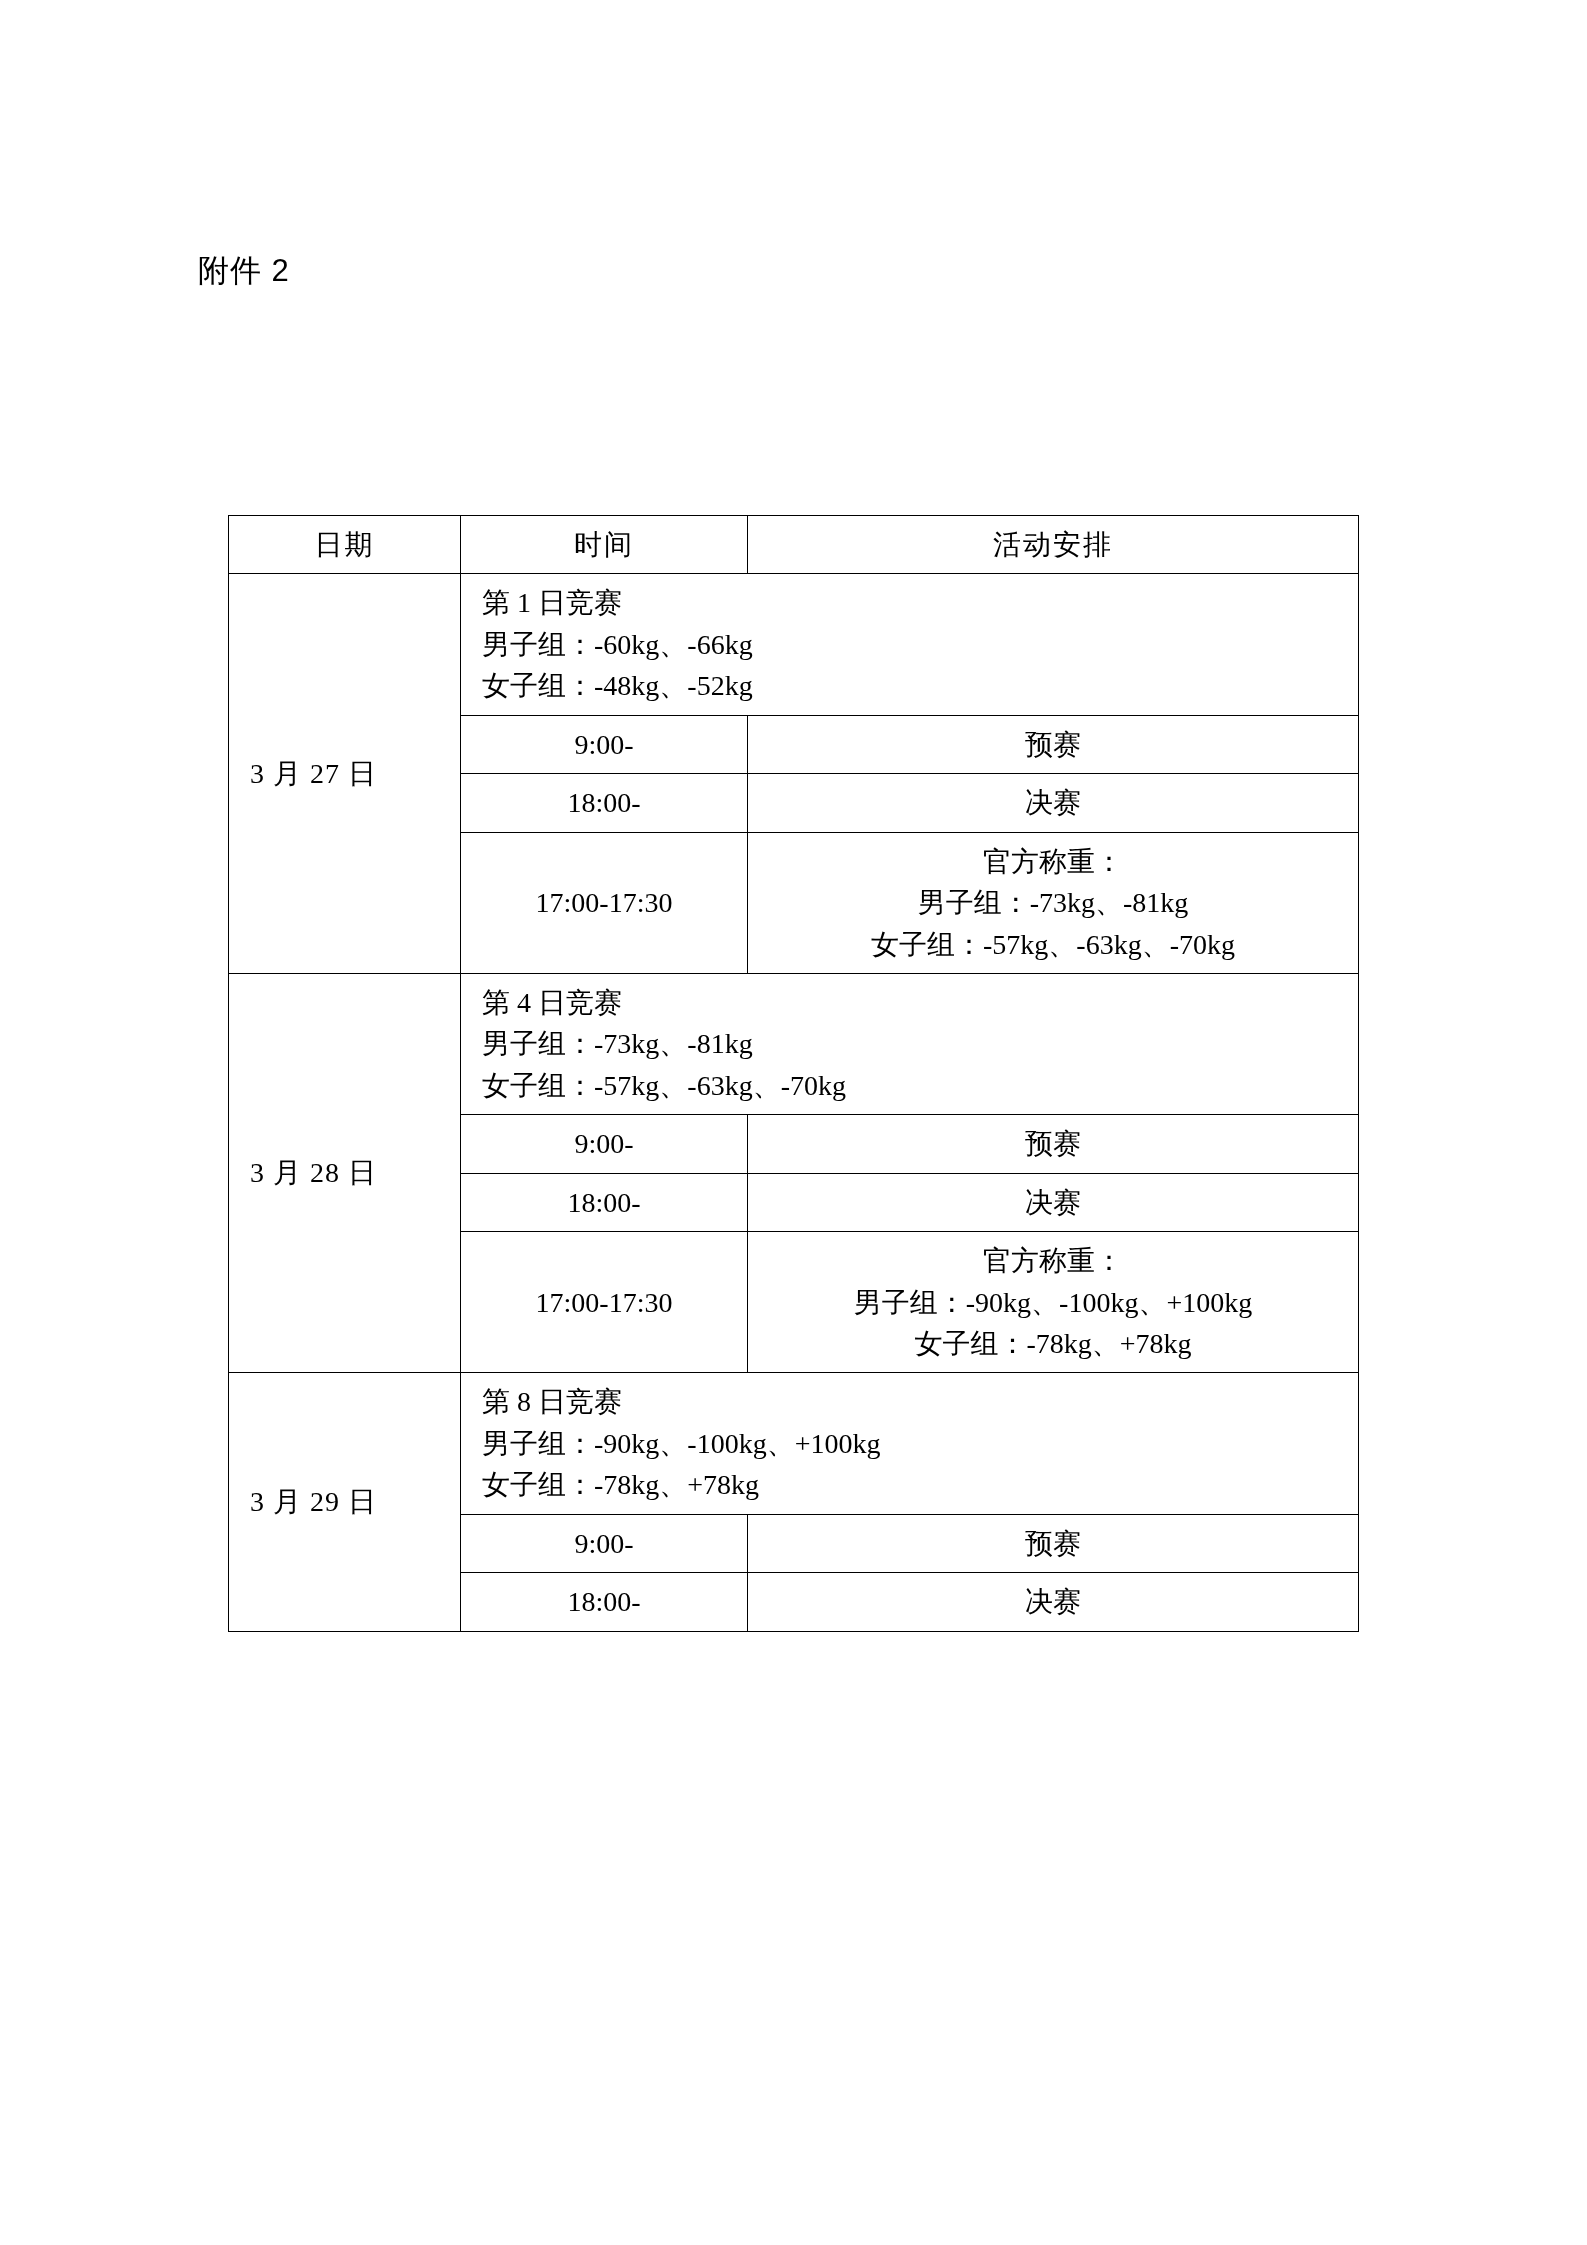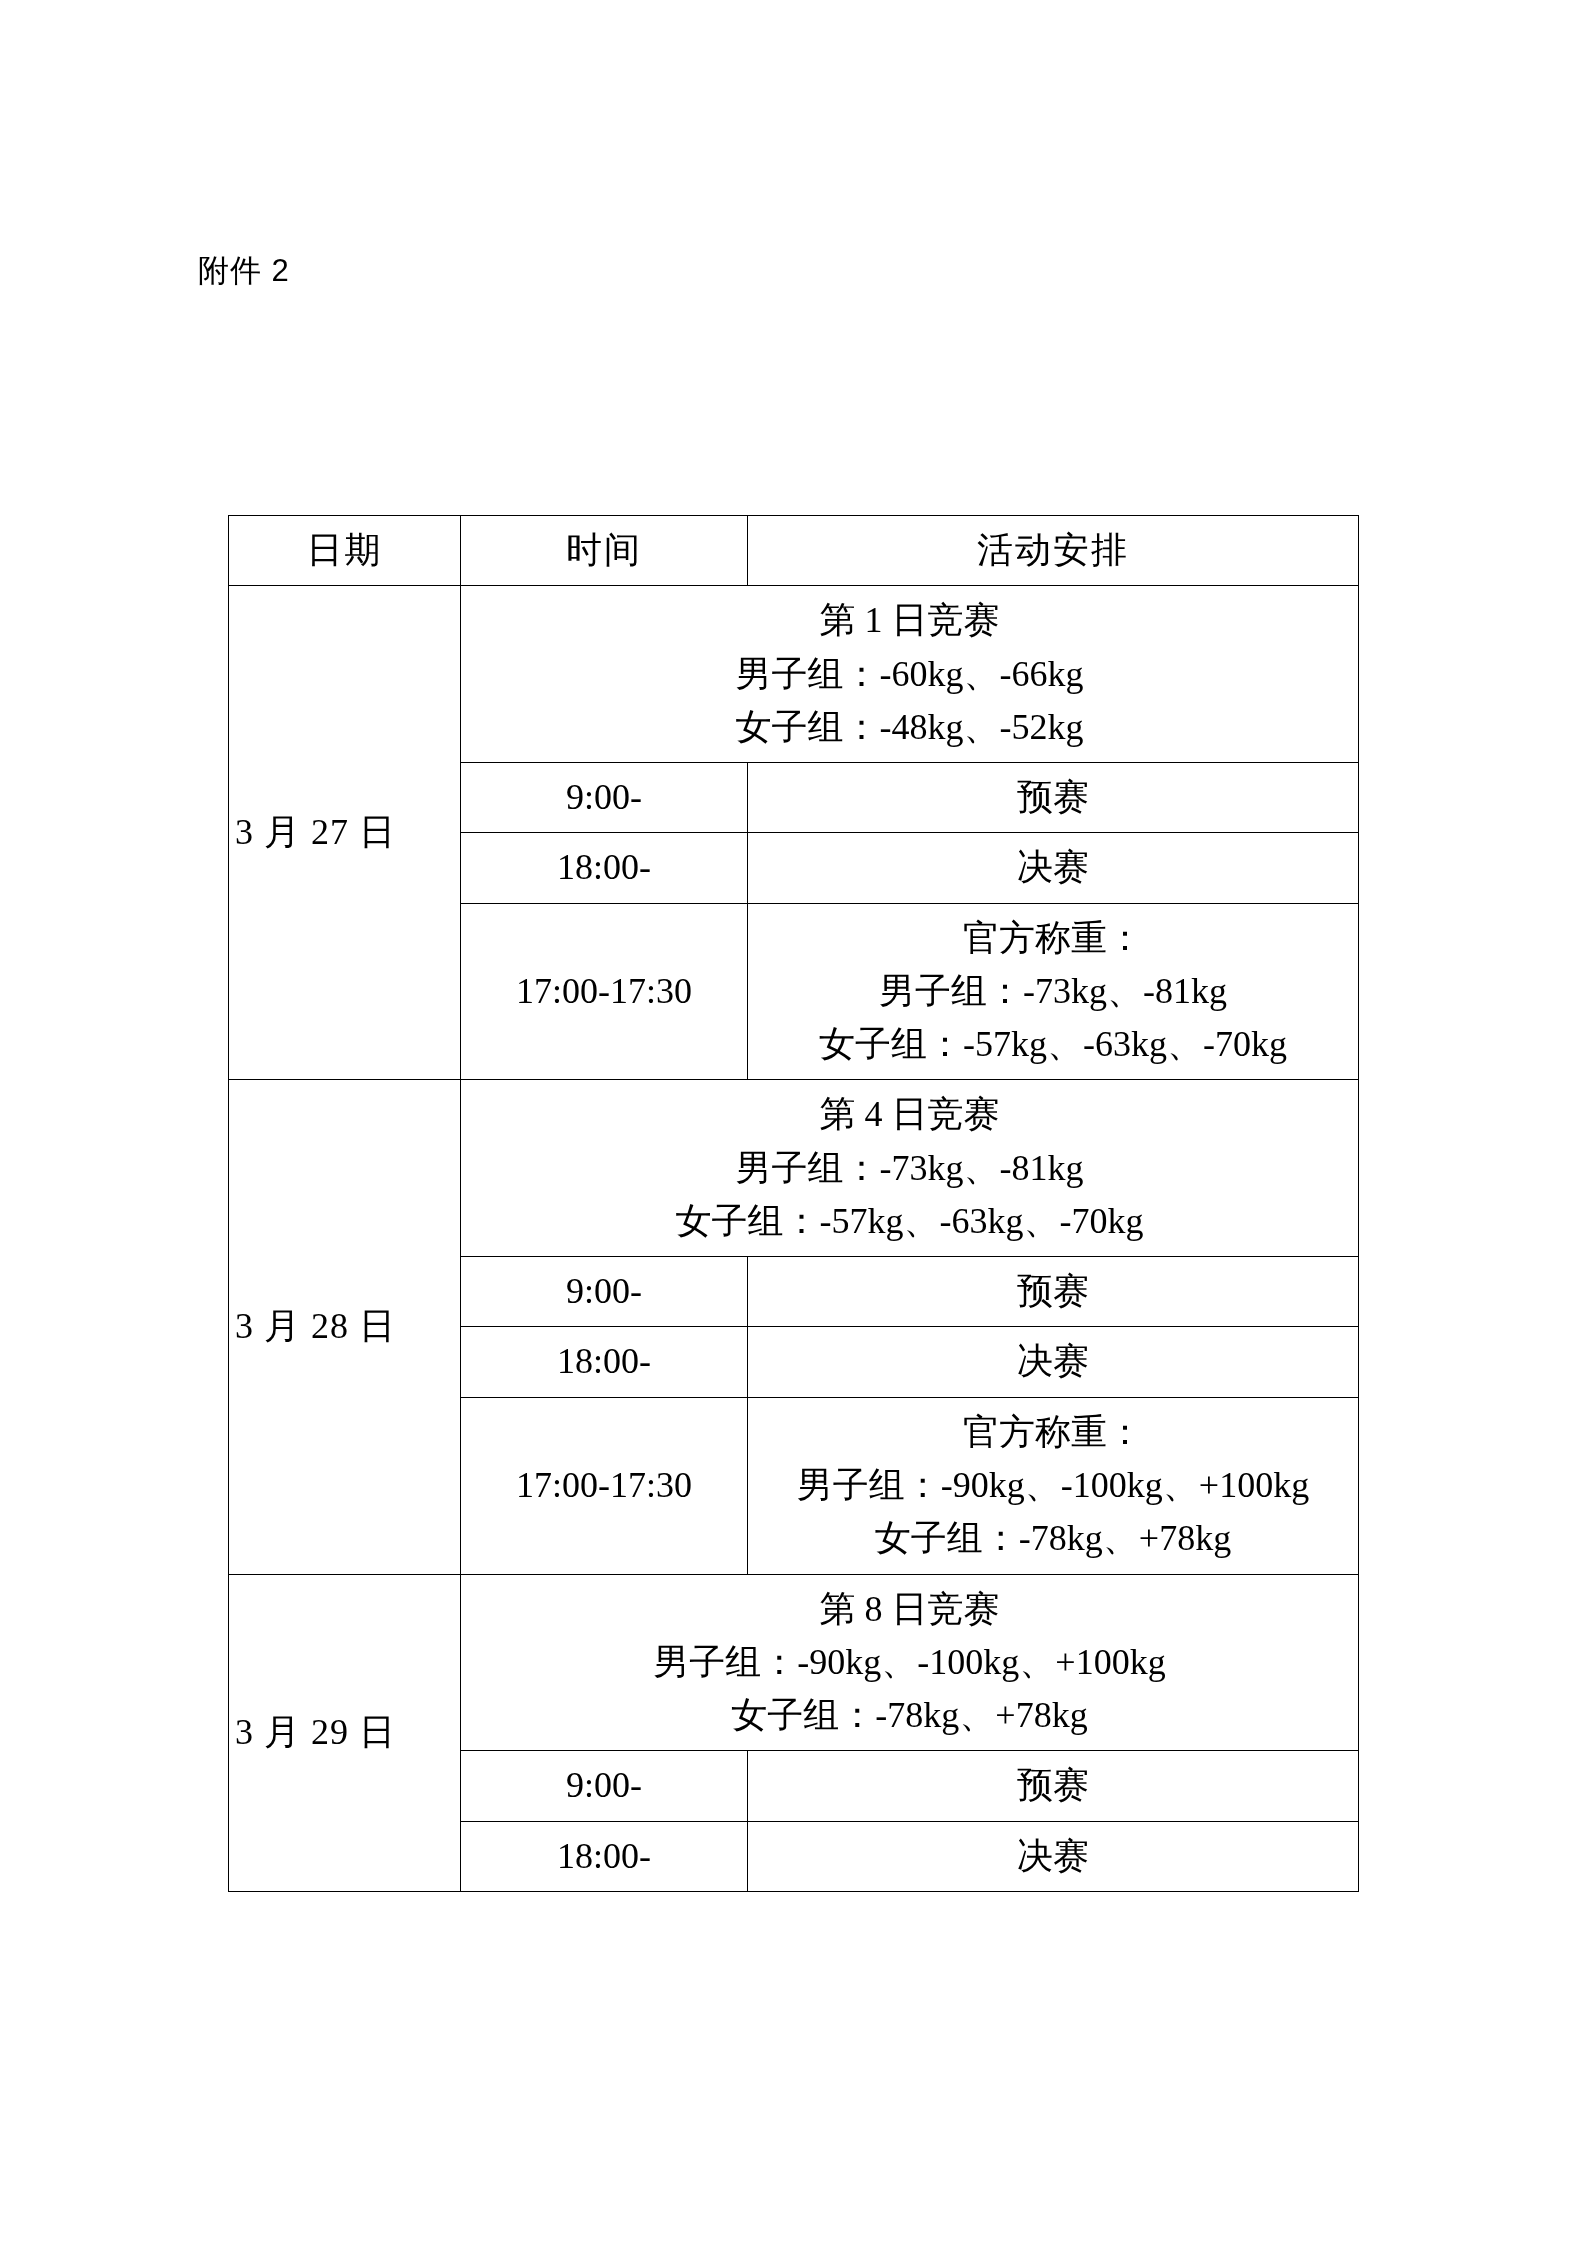--- a/index.html
+++ b/index.html
@@ -43,24 +43,24 @@
   table.schedule {
     position: absolute;
     left: 228px;
     top: 515px;
     width: 1130px;
     border-collapse: collapse;
     table-layout: fixed;
   }
   table.schedule td, table.schedule th {
     border: 1.5px solid #000;
-    font-size: 36px;
+    font-size: 28px;
     font-family: "Liberation Serif", serif;
     font-weight: normal;
-    padding: 8px 6px;
+    padding: 8px 21px;
     vertical-align: middle;
     line-height: 1.48;
   }
   .col-date { width: 232px; }
   .col-time { width: 287px; }
   .col-act  { width: 611px; }
 
   th.hdr {
     text-align: center;
     font-size: 31px;
@@ -68,21 +68,21 @@
     padding: 14px 6px;
   }
   td.date-cell {
     text-align: left;
     letter-spacing: 1px;
     font-size: 31px;
   }
   td.center { text-align: center; }
   td.left { text-align: center; padding-left: 16px; }
   td.block-cell {
-    text-align: center;
+    text-align: left;
     padding-top: 12px;
     padding-bottom: 12px;
   }
   td.block-cell .ln { display: block; white-space: nowrap; }
   td.left .ln { display: block; white-space: nowrap; }
   .hdr-row th { background: #fff; }
 </style>
 </head>
 <body>
 

